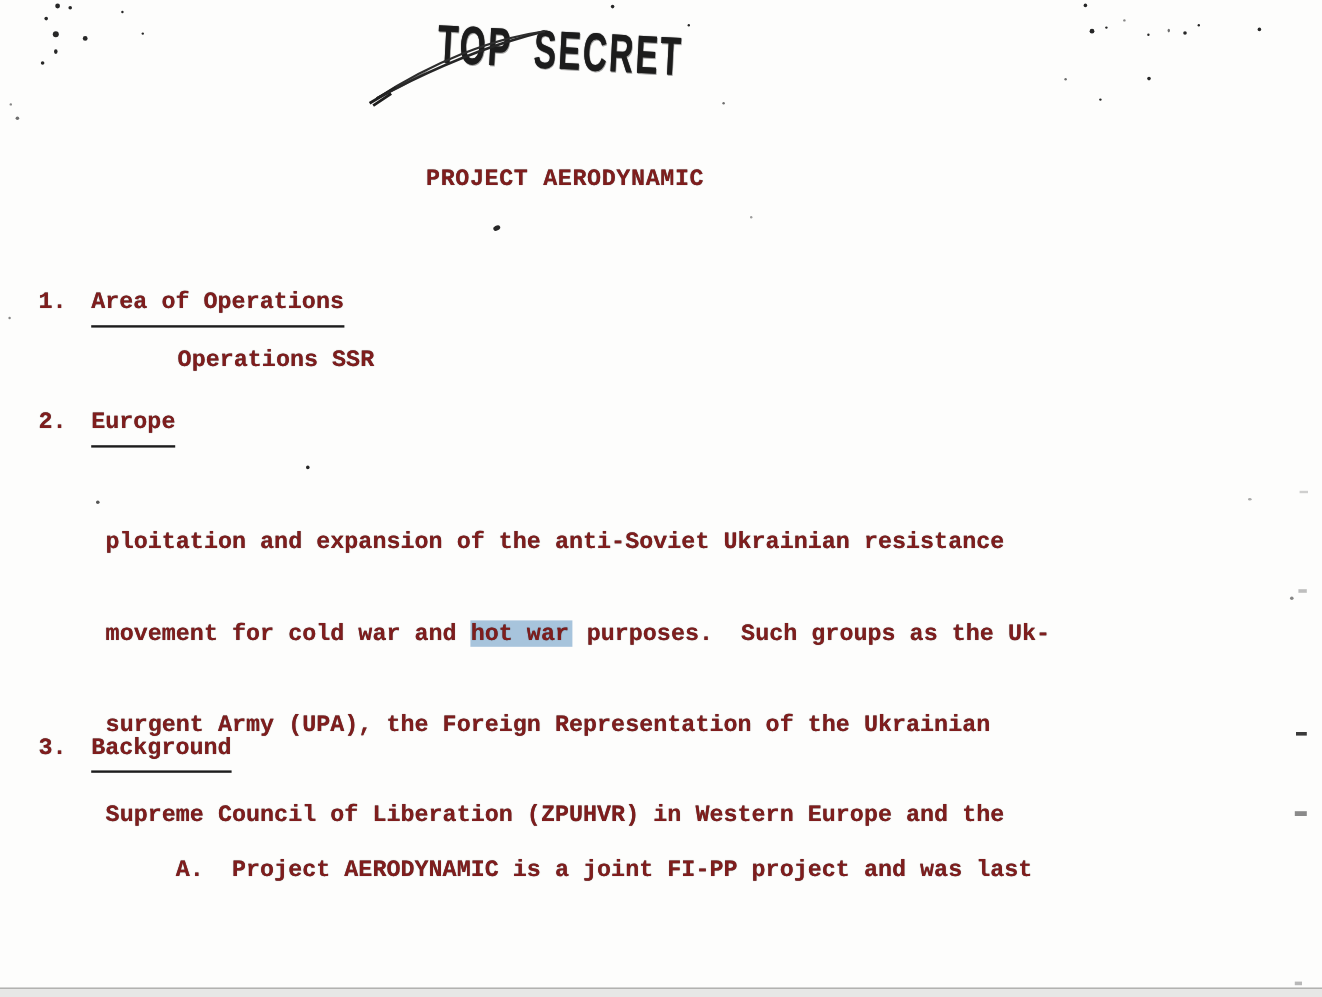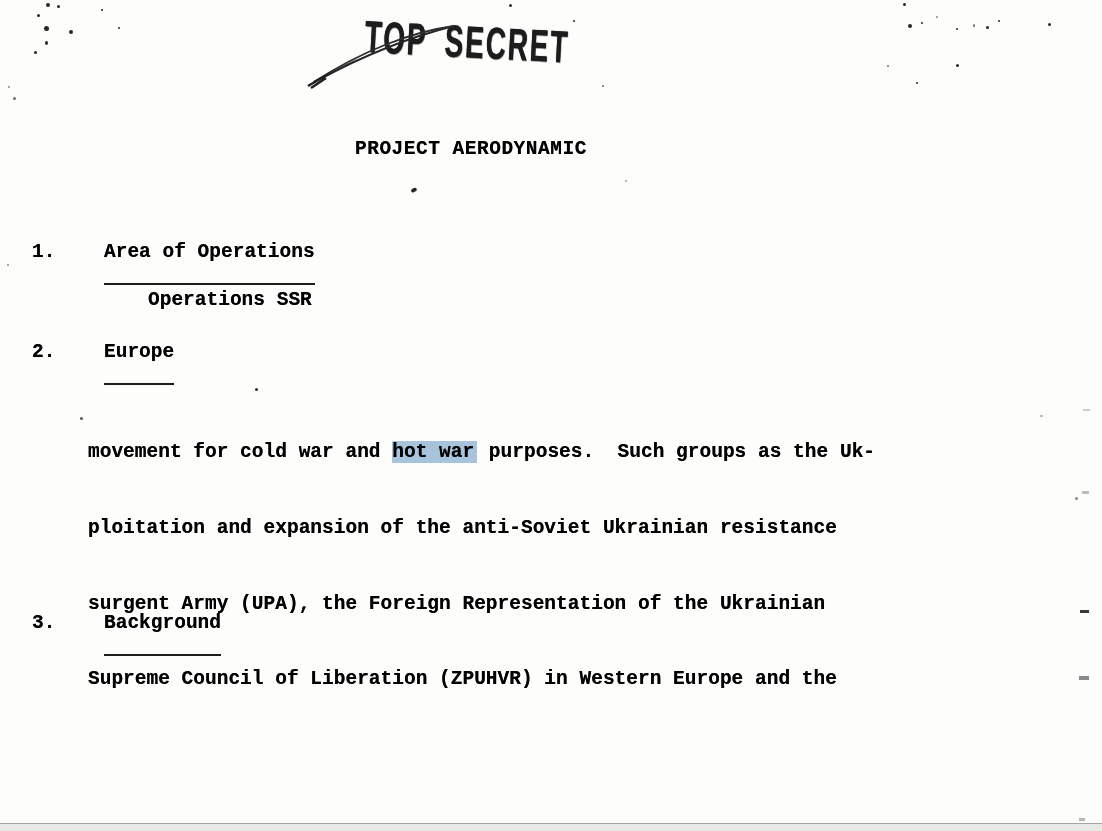--- a/index.html
+++ b/index.html
@@ -24,26 +24,26 @@
     transform-origin:left top;
     text-shadow:0 0 1px #222, 1px 1px 0 rgba(20,20,20,.35);
     white-space:pre;
   }
   .strike { position:absolute; left:300px; top:10px; }
 
   
   .tw {
     font-family:"Liberation Mono","DejaVu Sans Mono",monospace;
     font-weight:700; font-size:19.5px; line-height:25.2px;
-    color:#000000; white-space:pre;
+    color:#7f1d1d; white-space:pre;
     text-shadow:0 0 .6px rgba(10,10,10,.75);
   }
   .doc-title { position:absolute; left:355px; top:137px; letter-spacing:.5px; }
   .sec-num  { position:absolute; left:32px; }
-  .sec-head { position:absolute; left:104px; border-bottom:2.5px solid #1d1d1d; padding-bottom:18px; }
+  .sec-head { position:absolute; left:76px; border-bottom:2.5px solid #1d1d1d; padding-bottom:6px; }
   .para { position:absolute; left:88px; }
   .hl { background:#a7c4dc; padding-right:3px; }
 
   
   .s { position:absolute; background:#101010; border-radius:50%; opacity:.9; }
   .d { position:absolute; background:#8a8a8a; }
   .edge-bottom {
     position:absolute; left:0; top:823px; width:1102px; height:8px;
     background:#e7e7e6; border-top:1px solid #a5a5a3;
   }
@@ -62,32 +62,33 @@
 <div class="tw doc-title">PROJECT AERODYNAMIC</div>
 
 <div class="tw sec-num" style="top:240px">1.</div>
 <div class="tw sec-head" style="top:240px">Area of Operations</div>
 <div class="tw abs" style="left:148px; top:288px">Operations SSR</div>
 
 <div class="tw sec-num" style="top:340px">2.</div>
 <div class="tw sec-head" style="top:340px">Europe</div>
 
 <div class="tw para" style="top:390px">
+  <div>ploitation and expansion of the anti-Soviet Ukrainian resistance</div>
   <div><span>movement for cold war and </span><span class="hl">hot war</span><span> purposes.  Such groups as the Uk-</span></div>
-  <div>ploitation and expansion of the anti-Soviet Ukrainian resistance</div>
   <div>surgent Army (UPA), the Foreign Representation of the Ukrainian</div>
   <div>Supreme Council of Liberation (ZPUHVR) in Western Europe and the</div>
   
   
 </div>
 
 <div class="tw sec-num" style="top:611px">3.</div>
 <div class="tw sec-head" style="top:611px">Background</div>
 
 <div class="tw para" style="top:663px">
+  <div>     A.  Project AERODYNAMIC is a joint FI-PP project and was last</div>
   
   
   
   
   
 </div>
 
 <div class="s" style="left:46px;top:3px;width:4px;height:4px"></div>
 <div class="s" style="left:57px;top:5px;width:3px;height:3px"></div>
 <div class="s" style="left:37px;top:14px;width:3px;height:3px"></div>

